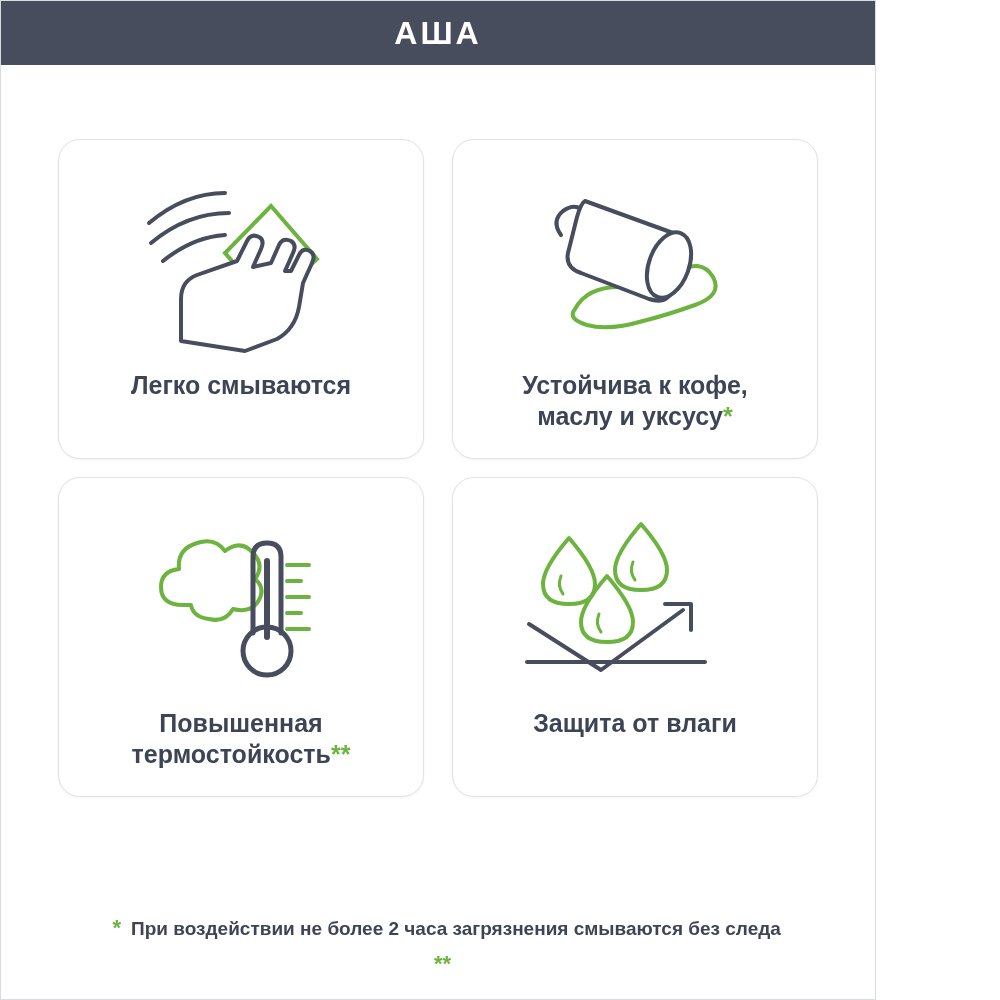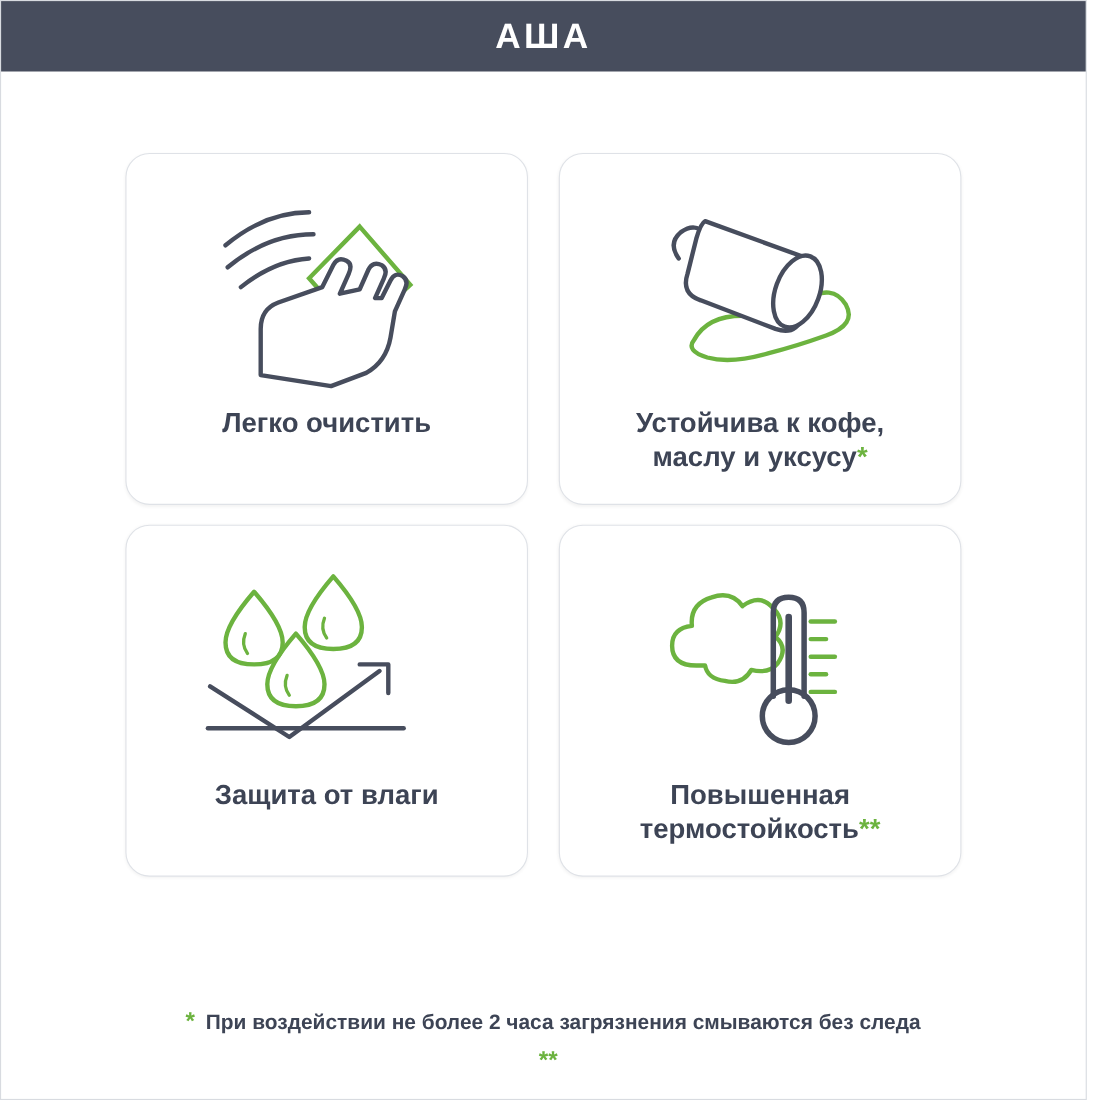--- a/index.html
+++ b/index.html
@@ -9,21 +9,21 @@
   body {
     width: 1000px;
     height: 1000px;
     background: #ffffff;
     font-family: "Liberation Sans", sans-serif;
     color: #3d4455;
     overflow: hidden;
   }
   .page {
     position: relative;
-    width: 988px;
+    width: 876px;
     height: 1000px;
     box-sizing: border-box;
     border: 1px solid #d8dbe0;
     background: #ffffff;
   }
   .header {
     height: 64px;
     background: #474d5d;
     display: flex;
     align-items: center;
@@ -122,40 +122,66 @@
             <path d="M28 52 Q64 22 104 22"></path>
             <path d="M30 72 Q66 42 108 42"></path>
             <path d="M42 90 Q72 66 104 64"></path>
           </g>
           <g stroke="#474d5d" stroke-width="4" stroke-linecap="round" stroke-linejoin="round" fill="#ffffff">
             <path d="M60 170 L60 128 Q60 110 76 104 L116 90 L126 70 Q130 62 138 66 Q144 69 140 78 L132 96 L150 92 L158 74 Q162 66 170 70 Q176 74 172 82 L164 100 L170 100 L178 84 Q182 76 189 80 Q195 84 191 92 L182 112 L178 136 Q174 158 156 168 L124 180 L60 170 Z"></path>
           </g>
         </svg>
       </div>
       <div class="card-label">
-        <span>Легко очистить</span>
+        <span>Легко смываются</span>
       </div>
     </div>
 
     <div class="card">
       <div class="card-icon">
         <svg width="240" height="170" viewBox="0 0 240 170" fill="none">
           <g stroke="#6cb33f" stroke-width="4" stroke-linejoin="round" stroke-linecap="round" fill="none">
             <path d="M60 128 Q72 106 104 106 Q140 106 160 92 Q186 76 198 96 Q208 114 180 124 Q152 134 128 140 Q94 150 72 144 Q52 138 60 128 Z"></path>
           </g>
           <g stroke="#474d5d" stroke-width="4" stroke-linejoin="round" stroke-linecap="round" fill="#ffffff">
             <path d="M46 54 Q36 40 48 30 Q62 20 72 34"></path>
             <path d="M70 20 L158 52 Q176 58 170 76 L158 108 Q152 124 134 118 L66 92 Q48 86 54 68 L62 36 Q66 22 70 20 Z"></path>
             <ellipse cx="154" cy="84" rx="20" ry="34" transform="rotate(20 154 84)"></ellipse>
           </g>
         </svg>
       </div>
       <div class="card-label">
         <span>Устойчива к кофе,</span><br>
         <span>маслу и уксусу</span><span class="ast">*</span>
+      </div>
+    </div>
+
+    <div class="card">
+      <div class="card-icon">
+        <svg width="240" height="190" viewBox="0 0 240 190" fill="none">
+          <g stroke="#6cb33f" stroke-width="4" stroke-linejoin="round" stroke-linecap="round" fill="none">
+            <path d="M62 96 Q40 96 40 78 Q40 62 58 60 Q56 40 76 34 Q94 28 104 42 Q120 30 132 44 Q144 56 134 70 Q146 80 136 94 Q128 104 112 100 Q104 114 88 110 Q72 108 70 96 Z"></path>
+          </g>
+          <g stroke="#6cb33f" stroke-width="4" stroke-linecap="round">
+            <path d="M166 56 L188 56"></path>
+            <path d="M166 72 L180 72"></path>
+            <path d="M166 88 L188 88"></path>
+            <path d="M166 104 L180 104"></path>
+            <path d="M166 120 L188 120"></path>
+          </g>
+          <g stroke="#474d5d" stroke-width="5" stroke-linecap="round" stroke-linejoin="round" fill="none">
+            <path d="M132 124 L132 48 Q132 34 146 34 Q160 34 160 48 L160 124"></path>
+            <circle cx="146" cy="142" r="24"></circle>
+            <path d="M146 52 L146 128" stroke-width="6"></path>
+          </g>
+        </svg>
+      </div>
+      <div class="card-label">
+        <span>Повышенная</span><br>
+        <span>термостойкость</span><span class="ast">**</span>
       </div>
     </div>
 
     <div class="card">
       <div class="card-icon">
         <svg width="240" height="180" viewBox="0 0 240 180" fill="none">
           <g stroke="#6cb33f" stroke-width="4" stroke-linejoin="round" stroke-linecap="round" fill="none">
             <path d="M54 24 Q80 54 80 70 Q80 90 54 90 Q28 90 28 70 Q28 54 54 24 Z"></path>
             <path d="M126 10 Q152 40 152 56 Q152 76 126 76 Q100 76 100 56 Q100 40 126 10 Z"></path>
             <path d="M92 62 Q118 92 118 108 Q118 128 92 128 Q66 128 66 108 Q66 92 92 62 Z"></path>
@@ -168,46 +194,20 @@
             <path d="M150 90 L176 90 L176 116"></path>
             <path d="M12 148 L190 148"></path>
           </g>
         </svg>
       </div>
       <div class="card-label">
         <span>Защита от влаги</span>
       </div>
     </div>
 
-    <div class="card">
-      <div class="card-icon">
-        <svg width="240" height="190" viewBox="0 0 240 190" fill="none">
-          <g stroke="#6cb33f" stroke-width="4" stroke-linejoin="round" stroke-linecap="round" fill="none">
-            <path d="M62 96 Q40 96 40 78 Q40 62 58 60 Q56 40 76 34 Q94 28 104 42 Q120 30 132 44 Q144 56 134 70 Q146 80 136 94 Q128 104 112 100 Q104 114 88 110 Q72 108 70 96 Z"></path>
-          </g>
-          <g stroke="#6cb33f" stroke-width="4" stroke-linecap="round">
-            <path d="M166 56 L188 56"></path>
-            <path d="M166 72 L180 72"></path>
-            <path d="M166 88 L188 88"></path>
-            <path d="M166 104 L180 104"></path>
-            <path d="M166 120 L188 120"></path>
-          </g>
-          <g stroke="#474d5d" stroke-width="5" stroke-linecap="round" stroke-linejoin="round" fill="none">
-            <path d="M132 124 L132 48 Q132 34 146 34 Q160 34 160 48 L160 124"></path>
-            <circle cx="146" cy="142" r="24"></circle>
-            <path d="M146 52 L146 128" stroke-width="6"></path>
-          </g>
-        </svg>
-      </div>
-      <div class="card-label">
-        <span>Повышенная</span><br>
-        <span>термостойкость</span><span class="ast">**</span>
-      </div>
-    </div>
-
   </div>
 
   <div class="footnotes">
     <div class="footnote">
       <span class="marker">*</span>
       <span>При воздействии не более 2 часа загрязнения смываются без следа</span>
     </div>
     <div class="footnote">
       <span class="marker">**</span>
     </div>

